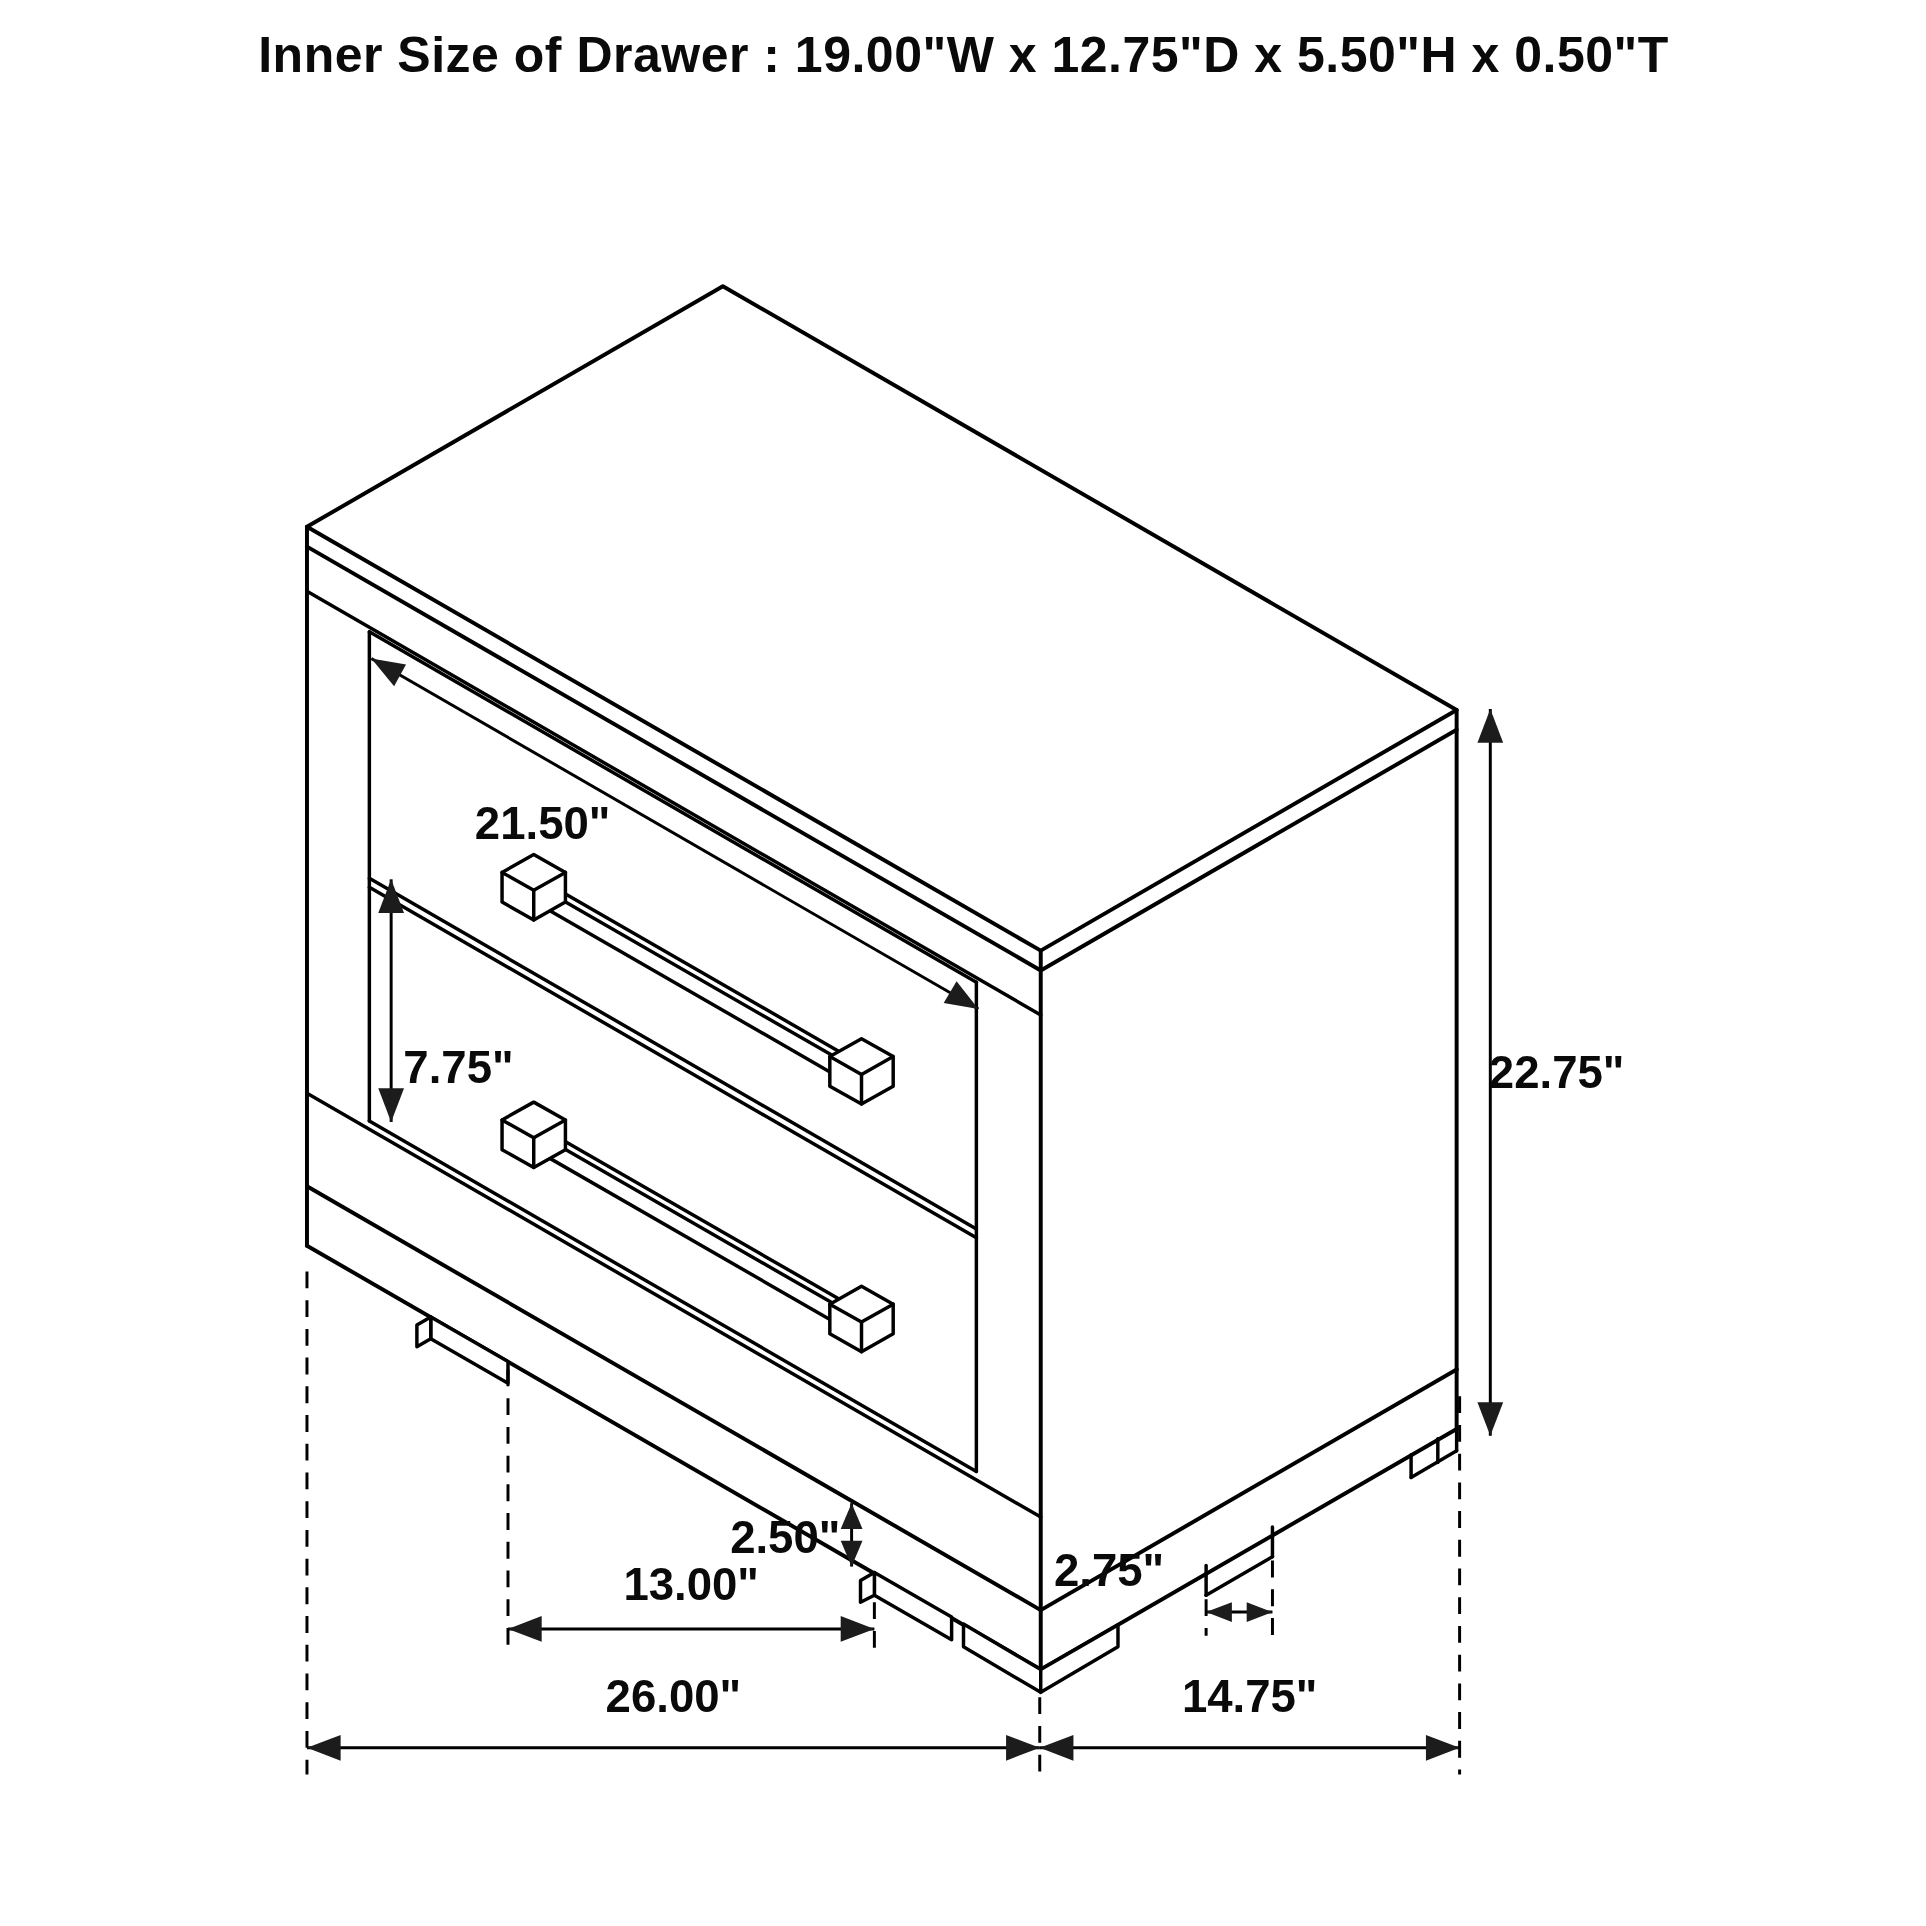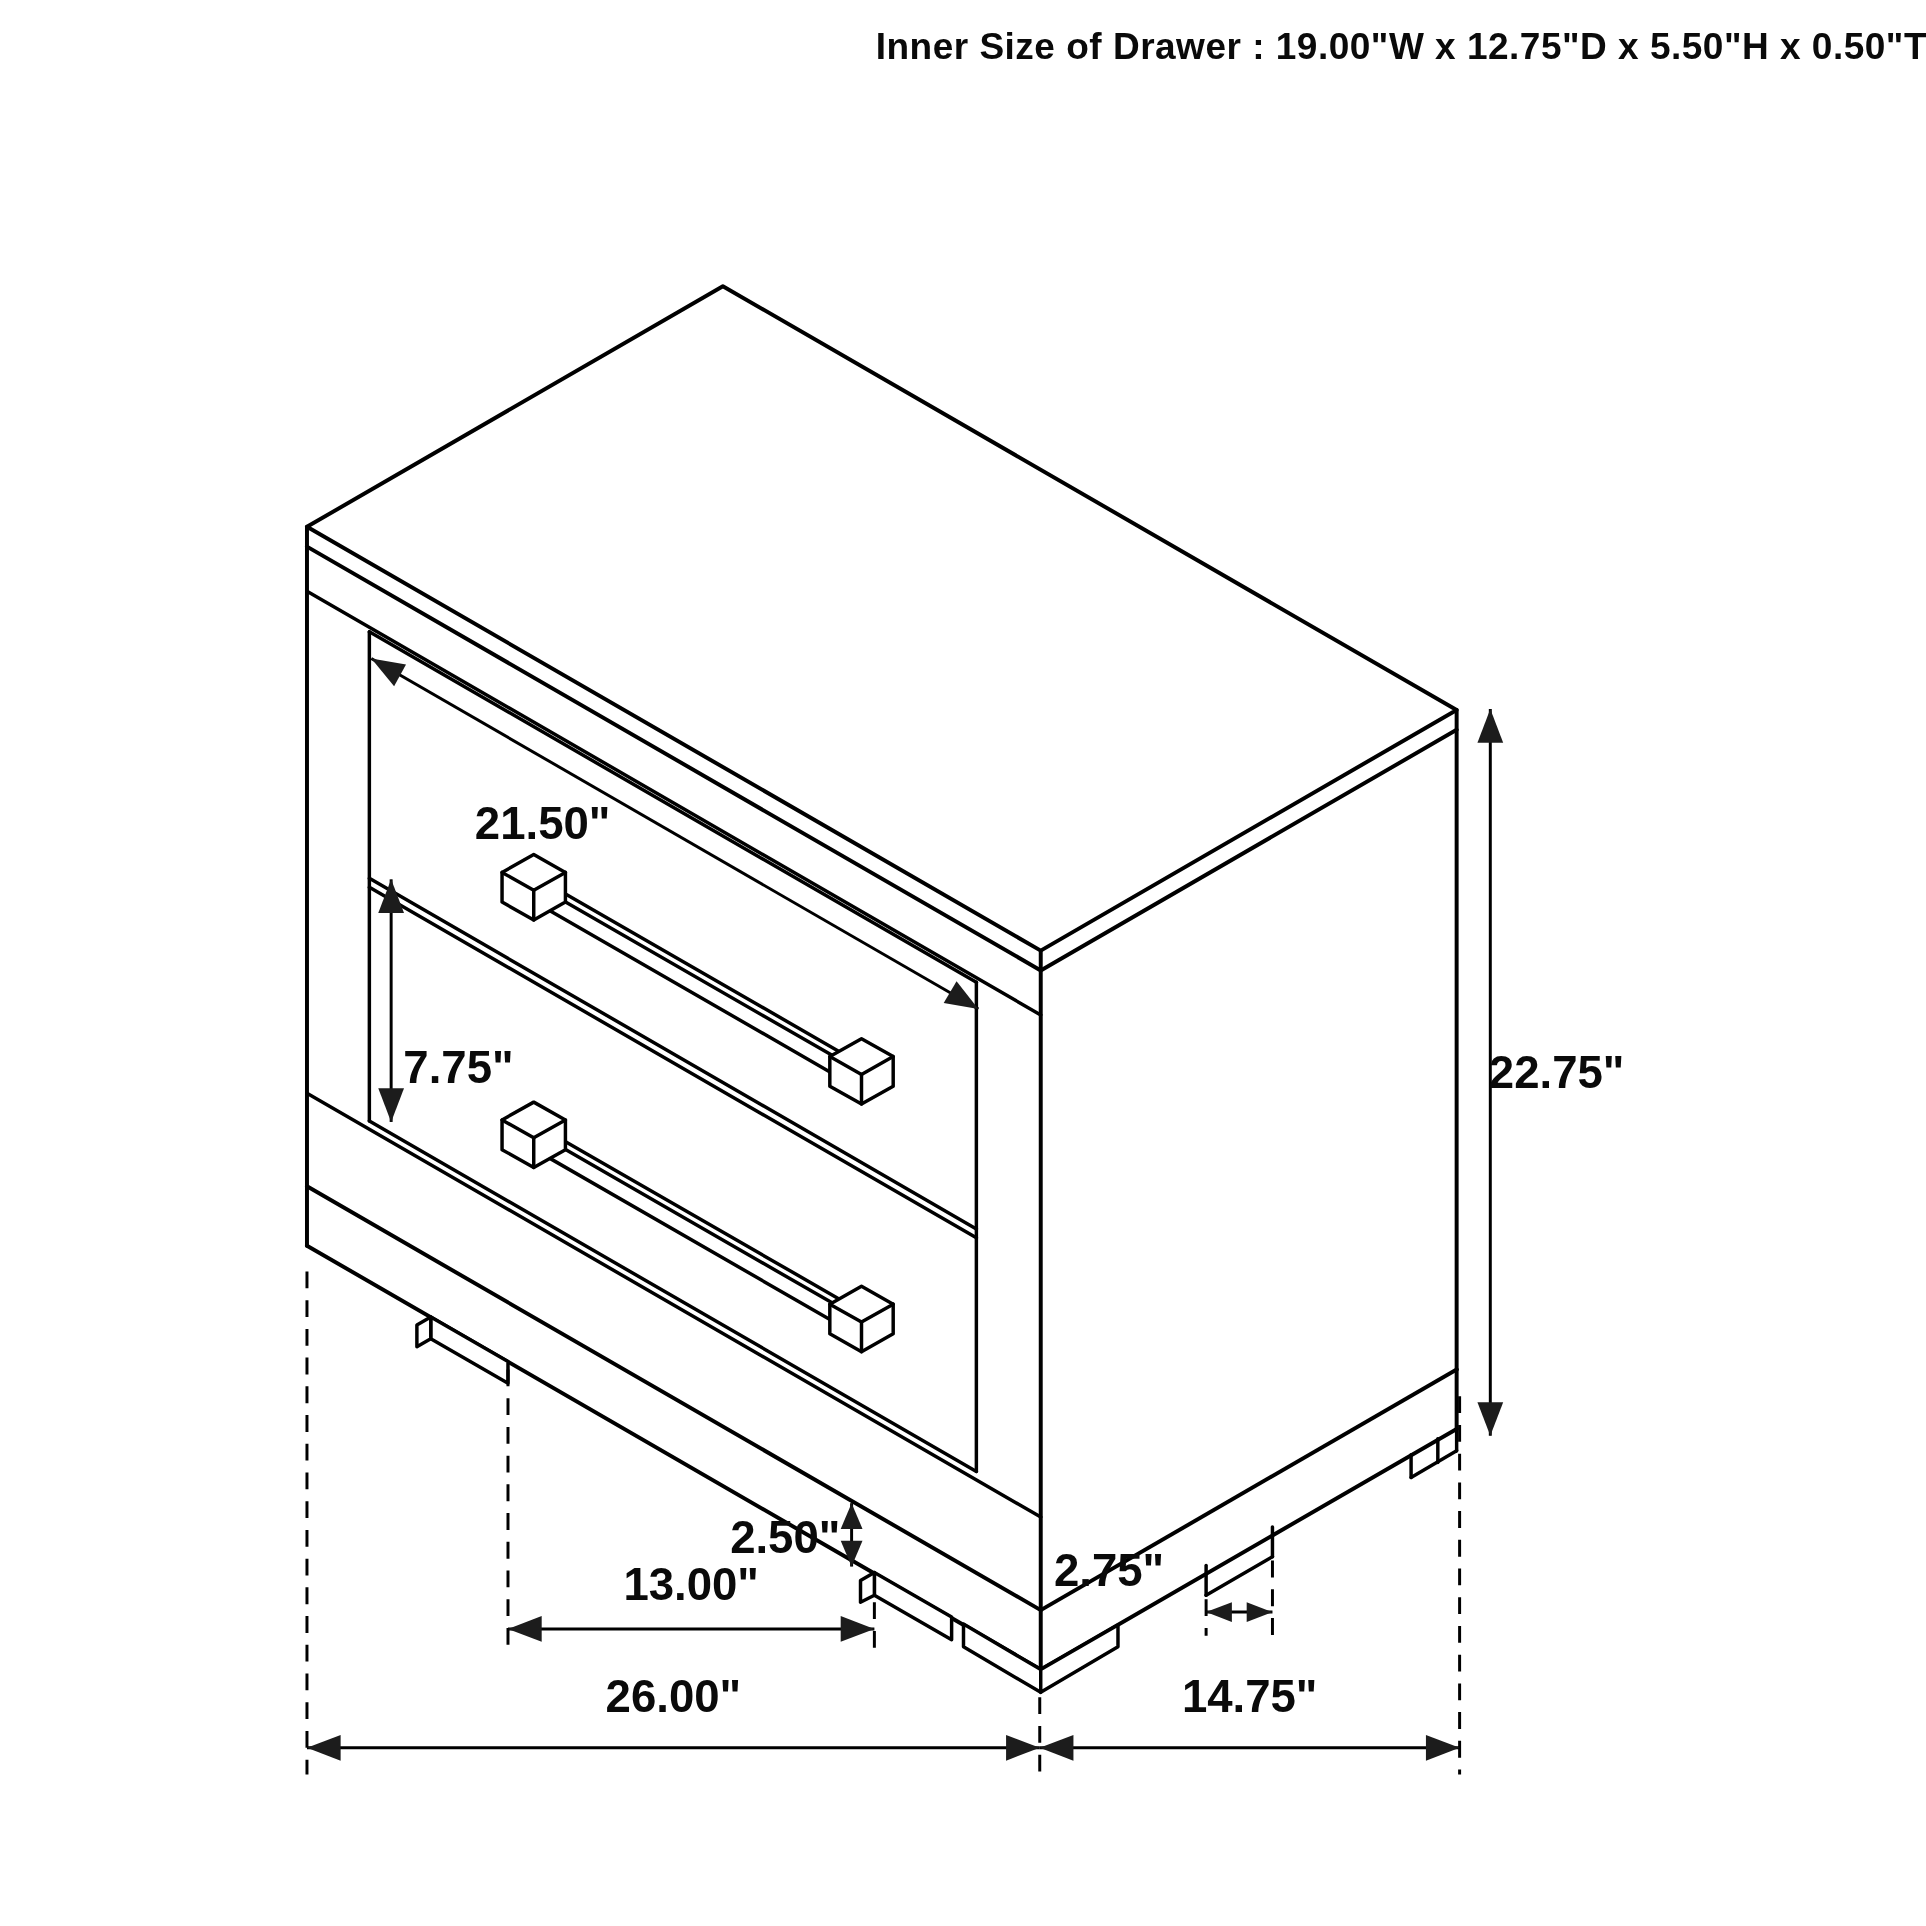--- a/index.html
+++ b/index.html
@@ -1,19 +1,19 @@
 <!DOCTYPE html>
 <html><head>
 <meta charset="utf-8">
 <style>
   html,body{margin:0;padding:0;background:#ffffff;}
   .page{position:relative;width:1927px;height:1927px;background:#ffffff;overflow:hidden;
         font-family:"Liberation Sans", sans-serif;}
-  .title{position:absolute;top:26px;left:0;width:1927px;text-align:right;
-         font-size:37px;font-weight:bold;color:#0a0a0a;letter-spacing:0.5px;}
+  .title{position:absolute;top:26px;left:0;width:1927px;text-align:center;
+         font-size:50px;font-weight:bold;color:#0a0a0a;letter-spacing:0.5px;}
   svg{position:absolute;left:0;top:0;}
   .ln{stroke:#000000;stroke-width:4;fill:none;stroke-linecap:round;stroke-linejoin:round;}
   .ln2{stroke:#000000;stroke-width:3.5;fill:none;stroke-linecap:round;stroke-linejoin:round;}
   .face{stroke:#000000;stroke-width:4;fill:#ffffff;stroke-linejoin:round;}
   .part{stroke:#000000;stroke-width:3.5;fill:#ffffff;stroke-linejoin:round;}
   .dash{stroke:#000000;stroke-width:3;fill:none;stroke-dasharray:17 12;}
   .dim{stroke:#000000;stroke-width:3;fill:none;}
   .head{fill:#1c1c1c;stroke:none;}
   .lbl{font-family:"Liberation Sans", sans-serif;font-size:46px;font-weight:bold;
        fill:#0a0a0a;text-anchor:middle;}

